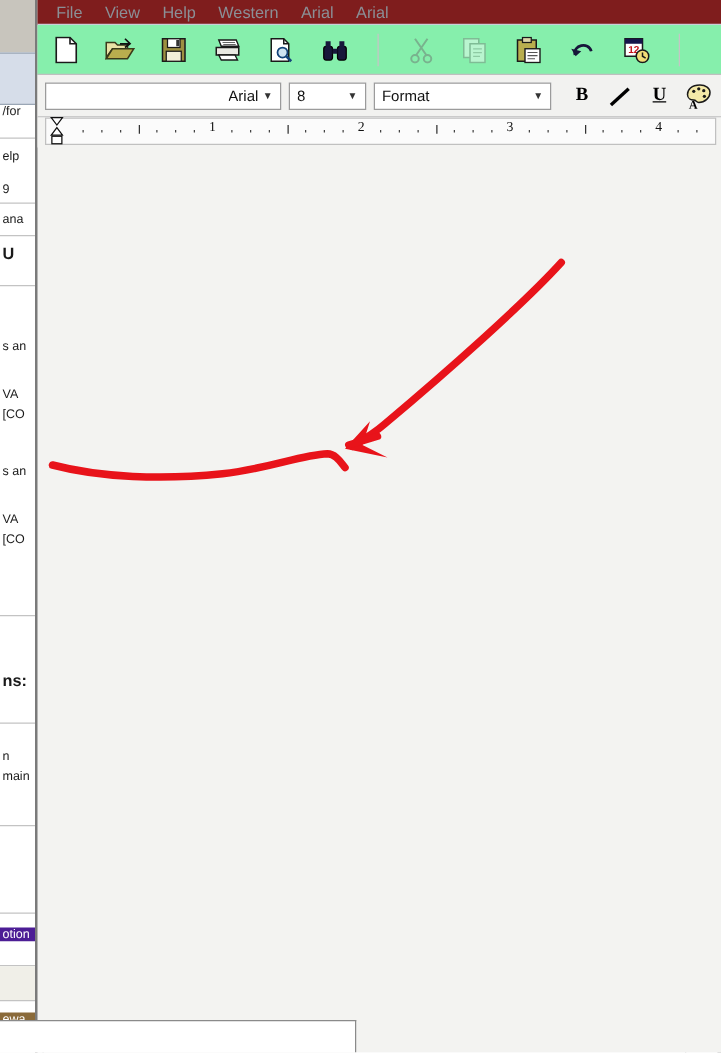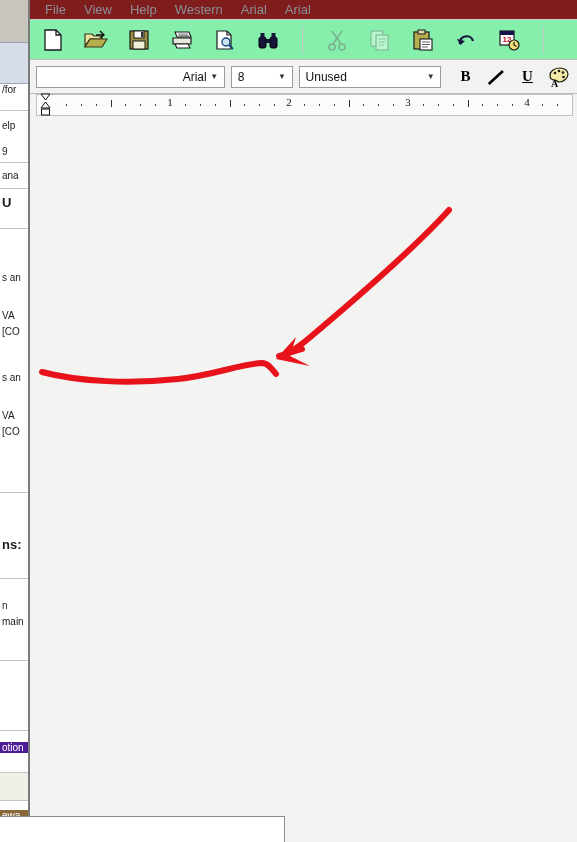--- a/index.html
+++ b/index.html
@@ -245,21 +245,21 @@
     <div class="formatbar">
       <div class="combo c-font">
         <span class="cv">Arial</span>
         <span class="arw">▼</span>
       </div>
       <div class="combo c-size">
         <span class="cv">8</span>
         <span class="arw">▼</span>
       </div>
       <div class="combo c-script">
-        <span class="cv">Unused</span>
+        <span class="cv">Format</span>
         <span class="arw">▼</span>
       </div>
       <div style="flex:1"></div>
       <div class="fmt-btn fmt-b">B</div>
       <div class="fmt-btn fmt-i">
         <svg width="16" height="17" viewBox="0 0 16 17">
           <path d="M3 15 L13 2" stroke="#000" stroke-width="3"></path>
         </svg>
       </div>
       <div class="fmt-btn fmt-u">U</div>

